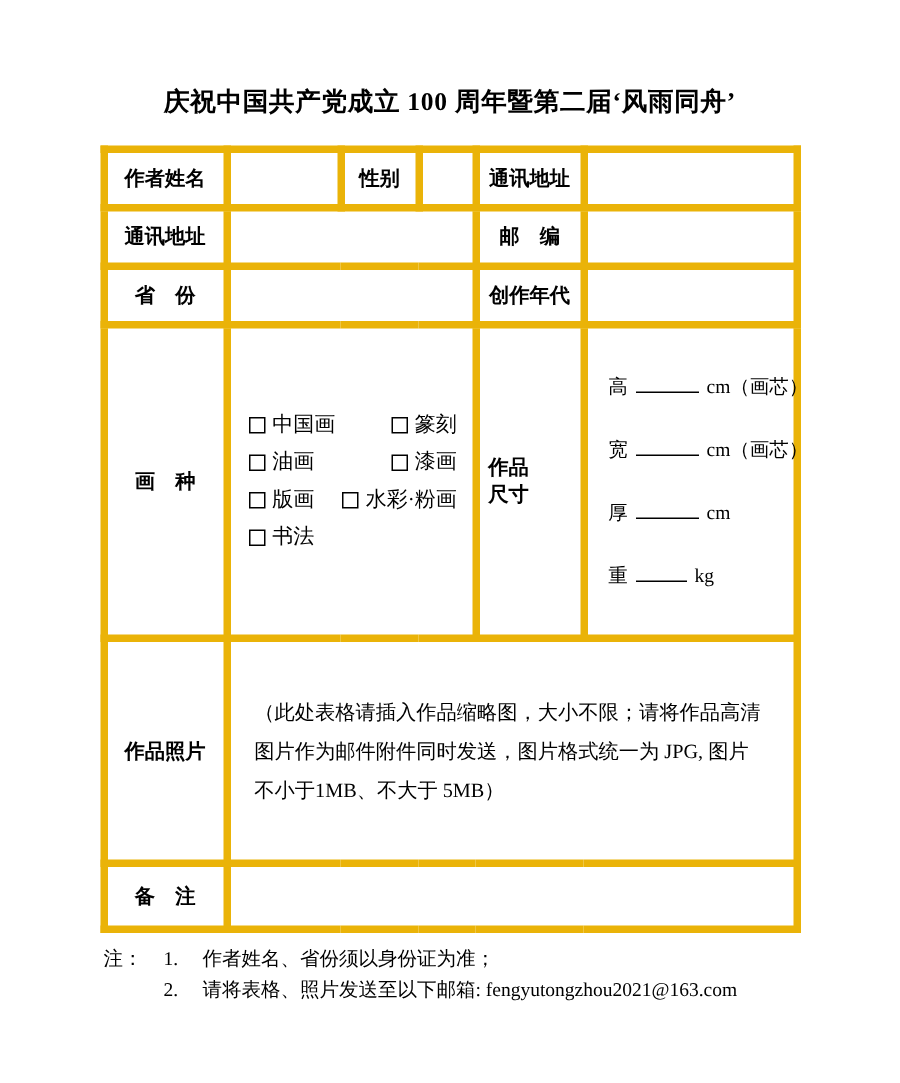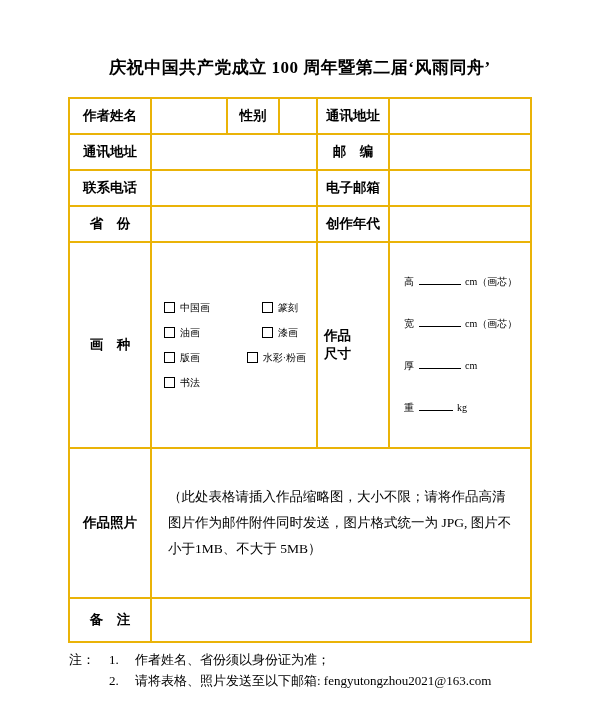--- a/index.html
+++ b/index.html
@@ -33,21 +33,21 @@
     display: block;
     white-space: nowrap;
   }
   table.form {
     border-collapse: collapse;
     width: 462px;
     margin: 0 auto;
     table-layout: fixed;
   }
   table.form td {
-    border: 2px solid #eab308;
+    border: 5px solid #eab308;
     font-size: 13.5px;
     padding: 0 6px;
     vertical-align: middle;
     height: 34px;
   }
   .lbl {
     text-align: center;
     font-weight: bold;
     white-space: nowrap;
   }
@@ -59,21 +59,21 @@
 
   
   .kinds {
     padding: 8px 10px 8px 12px !important;
     vertical-align: middle;
   }
   .kind-row {
     display: flex;
     align-items: center;
     margin: 5px 0;
-    font-size: 10px;
+    font-size: 14px;
     line-height: 20px;
   }
   .kind-item {
     display: flex;
     align-items: center;
     white-space: nowrap;
   }
   .kind-item + .kind-item { margin-left: 18px; }
   .kind-item.w1 { width: 80px; }
   .box {
@@ -81,21 +81,21 @@
     width: 9px;
     height: 9px;
     border: 1px solid #000;
     margin-right: 5px;
     flex: none;
   }
   .sizes {
     padding: 8px 10px 8px 14px !important;
   }
   .size-row {
-    font-size: 10px;
+    font-size: 13px;
     line-height: 22px;
     margin: 20px 0;
     white-space: nowrap;
   }
   .size-row .u {
     display: inline-block;
     border-bottom: 1px solid #000;
     width: 42px;
     margin: 0 2px;
   }
@@ -159,26 +159,20 @@
       <td class="blank"></td>
     </tr>
 
     <tr>
       <td class="lbl">通讯地址</td>
       <td class="blank" colspan="3"></td>
       <td class="lbl">邮　编</td>
       <td class="blank"></td>
     </tr>
 
-    <tr>
-      <td class="lbl">联系电话</td>
-      <td class="blank" colspan="3"></td>
-      <td class="lbl">电子邮箱</td>
-      <td class="blank"></td>
-    </tr>
 
 
     <tr>
       <td class="lbl">省　份</td>
       <td class="blank" colspan="3"></td>
       <td class="lbl">创作年代</td>
       <td class="blank"></td>
     </tr>
 
     <tr>

